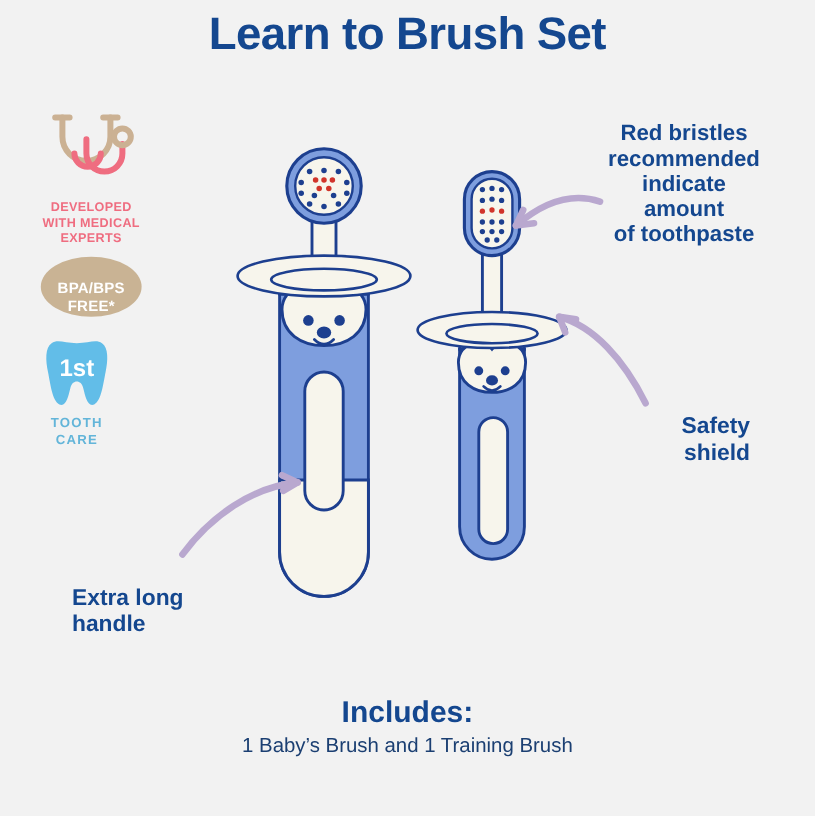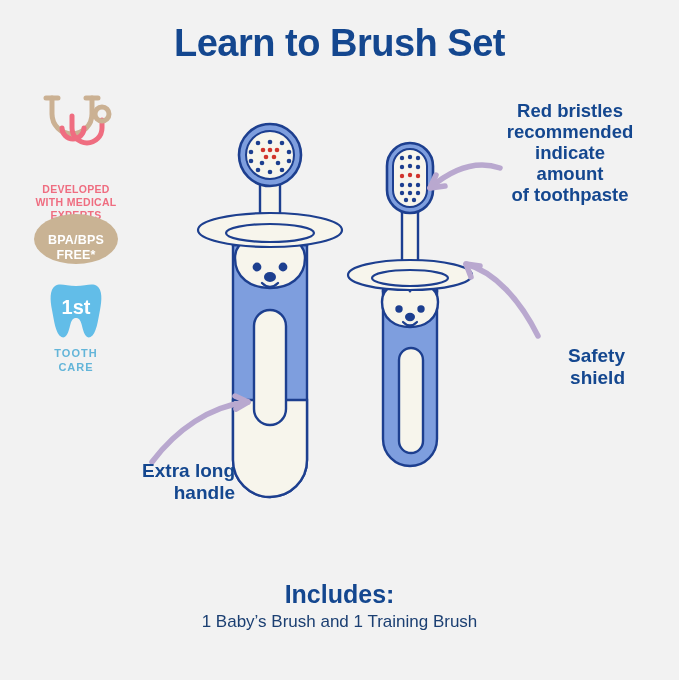--- a/index.html
+++ b/index.html
@@ -8,51 +8,51 @@
     background:#f2f2f2;
     font-family:"Liberation Sans", sans-serif;
     overflow:hidden;
     position:relative;
   }
   .stage{position:absolute;inset:0;}
   .abs{position:absolute;}
 
   
   #page-title{
-    left:0;right:0;top:22px;
+    left:0;right:0;top:8px;
     text-align:center;
     font-size:38px;
     font-weight:bold;
     letter-spacing:-0.5px;
     color:#14478f;
   }
 
   
   .badge{ text-align:center; }
   #badge-medical{ left:12px; top:92px; width:128px; }
   #badge-medical .badge-caption{
-    margin-top:19px;
+    margin-top:2px;
     font-size:10.5px;
     font-weight:bold;
     line-height:13px;
     letter-spacing:.3px;
     color:#ef6d80;
   }
   #badge-bpa{ left:12px; top:214px; width:128px; }
   .bpa-ellipse{
     width:84px;height:50px;border-radius:50%;
     background:#c9b394;
     margin:0 auto;
     display:flex;align-items:center;justify-content:center;
   }
   .bpa-ellipse span{
     color:#ffffff;font-size:12.5px;font-weight:bold;line-height:15px;
     text-align:center;letter-spacing:.2px;margin-top:18px;
   }
-  #badge-tooth{ left:12px; top:282px; width:128px; }
+  #badge-tooth{ left:0; top:282px; width:128px; }
   .tooth-wrap{position:relative;width:56px;height:60px;margin:0 auto;}
   .tooth-num{
     position:absolute;left:0;right:0;top:14px;
     text-align:center;color:#ffffff;font-size:20px;font-weight:bold;
   }
   #badge-tooth .badge-caption{
     margin-top:4px;
     font-size:11px;font-weight:bold;line-height:14px;letter-spacing:1px;
     color:#63b5d9;
   }
@@ -63,22 +63,22 @@
   }
   #callout-bristles{
     left:470px;top:100px;width:200px;
     text-align:center;font-size:18.5px;line-height:21px;
   }
   #callout-shield{
     left:495px;top:345px;width:130px;
     text-align:right;font-size:19px;line-height:22px;
   }
   #callout-handle{
-    left:60px;top:460px;width:175px;
-    text-align:right;font-size:19px;line-height:22px;
+    left:60px;top:488px;width:175px;
+    text-align:left;font-size:19px;line-height:22px;
   }
 
   
   #footer{
     left:0;right:0;bottom:48px;text-align:center;color:#14478f;
   }
   #footer .inc-title{font-size:25px;font-weight:bold;}
   #footer .inc-sub{font-size:17px;margin-top:3px;color:#1b3f72;text-align:center;}
 
   

